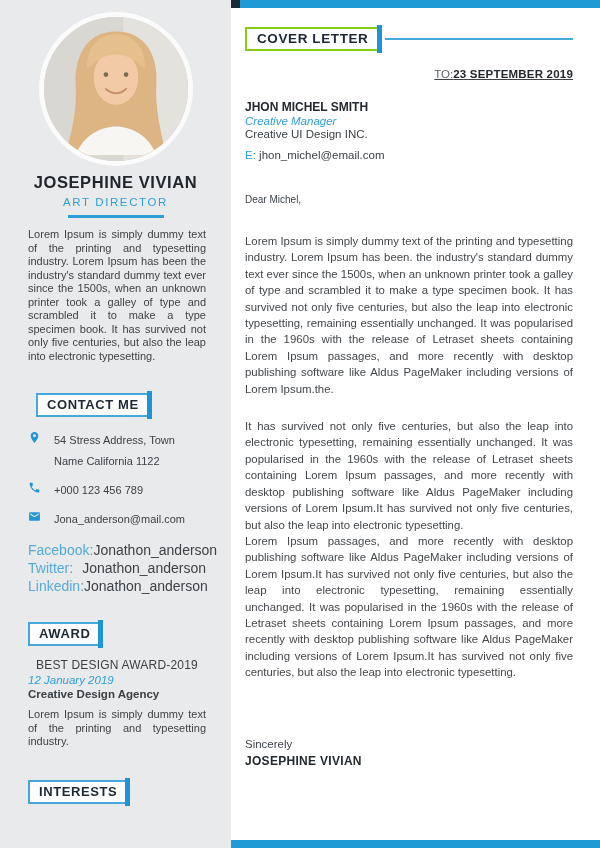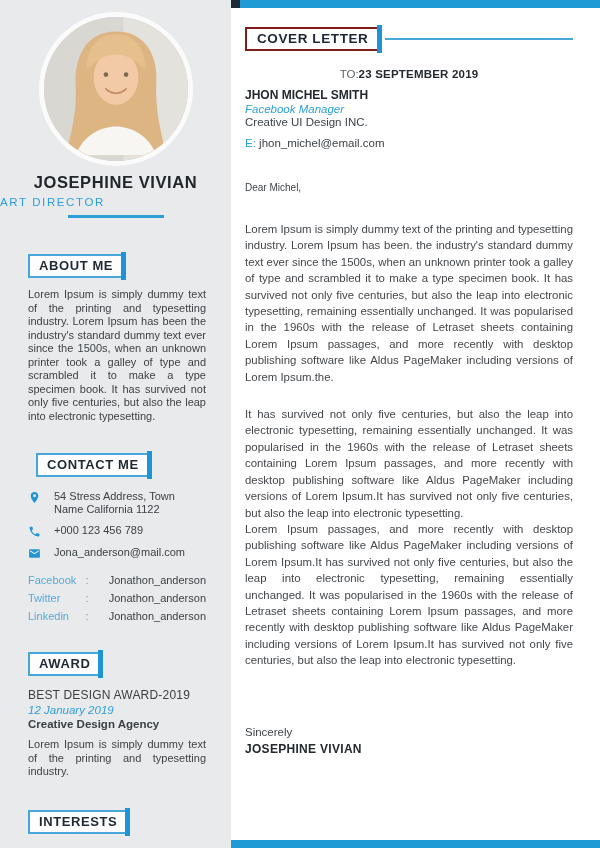--- a/index.html
+++ b/index.html
@@ -14,75 +14,75 @@
   .photo-ring {
     width:154px; height:154px; margin:0 auto; border-radius:50%;
     border:5px solid #fbfbfb; overflow:hidden; background:#d8d7d3;
   }
   .photo-ring svg { display:block; width:100%; height:100%; }
   .person-name {
     margin-top:7px; text-align:center; font-size:16.5px; font-weight:bold;
     color:#20262c; letter-spacing:.6px;
   }
   .person-title {
-    margin-top:4px; text-align:left; font-size:11.5px; color:#2d9fd8; letter-spacing:1.6px;
+    margin-top:4px; text-align:center; font-size:11.5px; color:#2d9fd8; letter-spacing:1.6px;
   }
   .title-underline { width:96px; height:3px; background:#2d9fd8; margin:7px auto 0; }
 
   .sec-head {
     position:relative; display:inline-block; background:#fdfdfd;
     border:2px solid #47a6da; padding:2px 9px 3px;
     font-size:13px; font-weight:bold; color:#1e2933; letter-spacing:.6px;
   }
   .sec-tab { position:absolute; right:-4px; top:-4px; bottom:-4px; width:5px; background:#1e93d6; }
 
   .side-sec { margin-left:28px; margin-right:25px; }
   .about-head { margin-top:36px; }
   .about-text { margin-top:10px; font-size:11px; line-height:13.5px; text-align:justify; color:#3e4347; }
 
   .contact-head { margin-top:30px;margin-left:36px; }
   .c-row { display:flex; margin-top:8px; align-items:flex-start; }
   .c-row.first { margin-top:13px; }
   .c-ico { width:14px; flex:0 0 14px; margin-right:12px; margin-top:1px; }
   .c-ico svg { display:block; width:13px; height:13px; fill:#2196d3; }
-  .c-txt { font-size:11px; line-height:13px; color:#3c4247; }
+  .c-txt { font-size:11px; line-height:21px; color:#3c4247; }
 
   .social { margin-top:11px; }
-  .s-row { display:flex; font-size:11px; line-height:18px; }
+  .s-row { display:flex; font-size:14px; line-height:18px; }
   .s-label { width:64px; color:#55aad9; }
   .s-colon { width:26px; color:#8a9096; }
   .s-value { color:#3c4247; }
 
   .award-head { margin-top:27px; }
-  .award-title { margin-top:12px; font-size:12px; color:#3a4045; letter-spacing:.2px; }
+  .award-title { margin-top:12px; font-size:12px; color:#3a4045; letter-spacing:.2px;text-align:center; }
   .award-date { margin-top:2px; font-size:11.5px; font-style:italic; color:#2d9fd8; }
   .award-org { margin-top:2px; font-size:11.5px; color:#3a4045;font-weight:bold; }
   .award-text { margin-top:8px; font-size:11px; line-height:13.5px; text-align:justify; color:#3e4347; }
 
   .interests-head { margin-top:31px; }
 
   
   .content { position:relative; flex:1; background:#ffffff; padding:0 27px 0 14px; }
   .topbar { position:absolute; top:0; left:0; right:0; height:8px; display:flex; }
   .topbar-navy { width:9px; background:#1d2935; }
   .topbar-blue { flex:1; background:#1f9ad5; }
   .bottombar { position:absolute; bottom:0; left:0; right:0; height:8px; background:#1f9ad5; }
 
   .cl-head-row { display:flex; align-items:center; margin-top:27px; }
   .cl-box {
-    position:relative; background:#ffffff; border:2px solid #7f1d1d;
+    position:relative; background:#ffffff; border:2px solid #84cc16;
     padding:2px 10px 3px; font-size:13.5px; font-weight:bold; color:#1d2834; letter-spacing:.6px;
   }
   .cl-line { flex:1; height:2px; background:#47a6da; margin-left:5px; }
 
-  .meta-row { display:flex; justify-content:center; margin-top:17px; font-size:11.5px; }
+  .meta-row { display:flex; justify-content:flex-end; margin-top:17px; font-size:11.5px;text-decoration:underline; }
   .to-label { color:#5f6468; }
   .date { font-weight:bold; color:#23292f; letter-spacing:.2px; }
 
-  .recipient { margin-top:8px; }
+  .recipient { margin-top:20px; }
   .r-name { font-size:12px; font-weight:bold; color:#23292f; line-height:15px; }
   .r-role { font-size:11.5px; font-style:italic; color:#2d9fd8; line-height:13px; }
   .r-company { font-size:11.5px; color:#3c4247; line-height:13px; }
   .r-contact { margin-top:7px; font-size:11.5px; line-height:14px; color:#3c4247; }
   .r-prefix { color:#2d9fd8; }
 
   .salutation { margin-top:32px; font-size:10px; color:#3f4449; }
   .para { text-align:justify; font-size:11.4px; line-height:16.4px; color:#43474b; }
   .para.p1 { margin-top:28px; }
   .para.p2 { margin-top:21px; }
@@ -107,26 +107,20 @@
       <path d="M43 50 Q50 56 57 50" stroke="#c98f6e" stroke-width="1.4" fill="none" stroke-linecap="round"></path>
       <circle cx="43" cy="40" r="1.6" fill="#7d6a52"></circle>
       <circle cx="57" cy="40" r="1.6" fill="#7d6a52"></circle>
     </svg>
   </div>
 
   <div class="person-name">JOSEPHINE VIVIAN</div>
   <div class="person-title">ART DIRECTOR</div>
   <div class="title-underline"></div>
 
-  <div class="side-sec about-head">
-    <div class="sec-head">
-      <span>ABOUT ME</span>
-      <span class="sec-tab"></span>
-    </div>
-  </div>
   <p class="side-sec about-text">Lorem Ipsum is simply dummy text of the printing and typesetting industry. Lorem Ipsum has been the industry's standard dummy text ever since the 1500s, when an unknown printer took a galley of type and scrambled it to make a type specimen book. It has survived not only five centuries, but also the leap into electronic typesetting.</p>
 
   <div class="side-sec contact-head">
     <div class="sec-head">
       <span>CONTACT ME</span>
       <span class="sec-tab"></span>
     </div>
   </div>
 
   <div class="side-sec c-row first">
@@ -209,21 +203,21 @@
     <div class="cl-line"></div>
   </div>
 
   <div class="meta-row">
     <span class="to-label">TO:</span>
     <span class="date">23 SEPTEMBER 2019</span>
   </div>
 
   <div class="recipient">
     <div class="r-name">JHON MICHEL SMITH</div>
-    <div class="r-role">Facebook Manager</div>
+    <div class="r-role">Creative Manager</div>
     <div class="r-company">Creative UI Design INC.</div>
     <div class="r-contact">
       <div><span class="r-prefix">E:</span> <span>jhon_michel@email.com</span></div>
     </div>
   </div>
 
   <div class="salutation">Dear Michel,</div>
 
   <p class="para p1">Lorem Ipsum is simply dummy text of the printing and typesetting industry. Lorem Ipsum has been. the industry's standard dummy text ever since the 1500s, when an unknown printer took a galley of type and scrambled it to make a type specimen book. It has survived not only five centuries, but also the leap into electronic typesetting, remaining essentially unchanged. It was popularised in the 1960s with the release of Letraset sheets containing Lorem Ipsum passages, and more recently with desktop publishing software like Aldus PageMaker including versions of Lorem Ipsum.the.</p>
   <p class="para p2">It has survived not only five centuries, but also the leap into electronic typesetting, remaining essentially unchanged. It was popularised in the 1960s with the release of Letraset sheets containing Lorem Ipsum passages, and more recently with desktop publishing software like Aldus PageMaker including versions of Lorem Ipsum.It has survived not only five centuries, but also the leap into electronic typesetting.</p>

